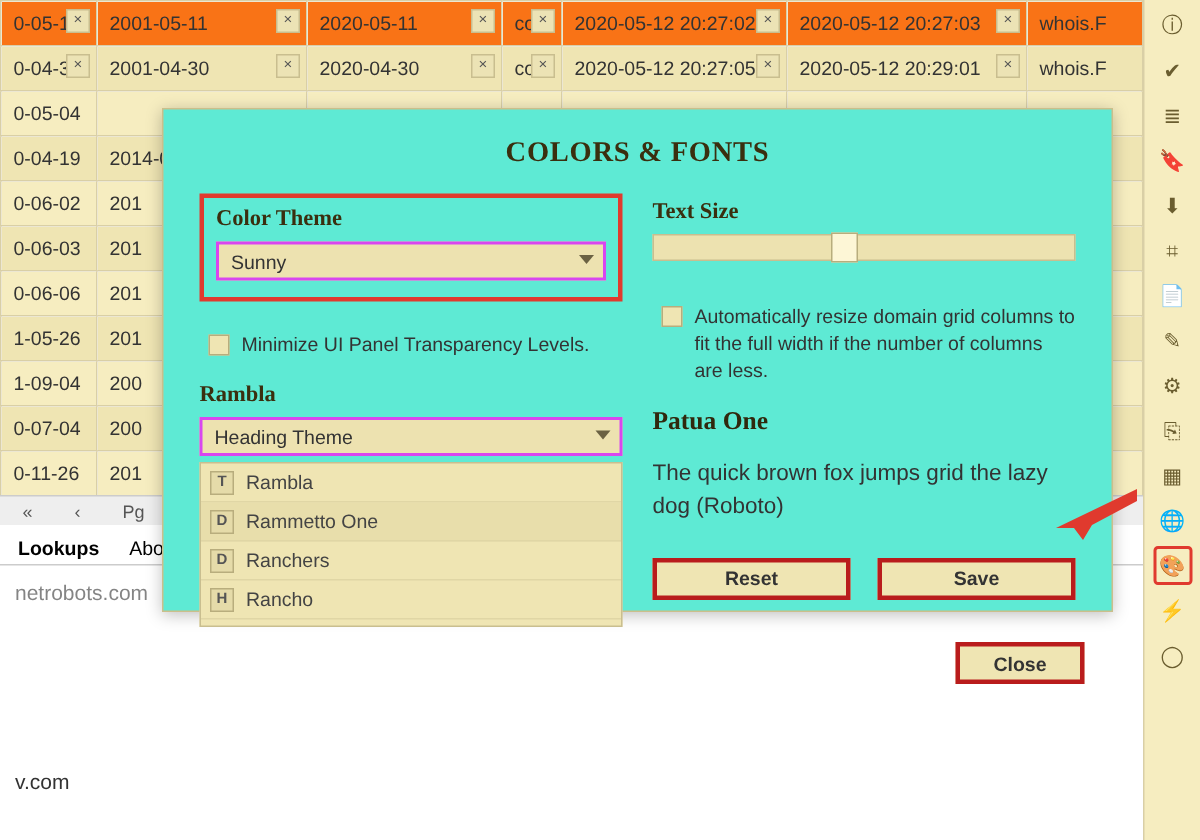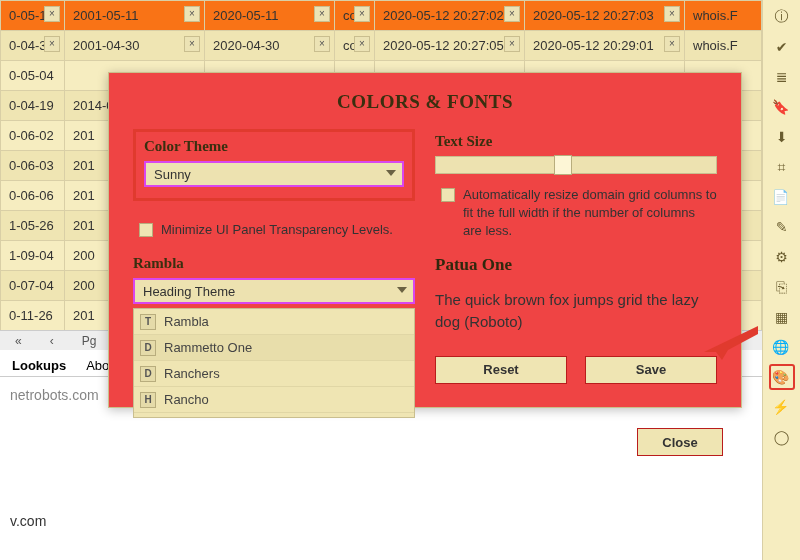--- a/index.html
+++ b/index.html
@@ -20,42 +20,42 @@
   .bottom-bar { position:absolute; left:0; right:38px; top:350px; display:flex; gap:20px; padding:8px 12px; font-size:13px; }
   .bottom-bar .tab { font-weight:bold; }
   .bottom-area { position:absolute; left:0; right:38px; top:376px; bottom:0; background:#fff; border-top:1px solid #ccc; padding:10px; font-size:14px; color:#333; }
 
   
   .strip { position: absolute; top:0; right:0; width:38px; height:560px; background:#f6edc0; border-left:1px solid #d9cfa6; display:flex; flex-direction:column; align-items:center; padding-top:4px; gap:4px; }
   .strip .ic { width:26px; height:26px; display:flex; align-items:center; justify-content:center; color:#6a5d2f; border:1px solid transparent; border-radius:3px; font-size:14px; }
   .strip .ic.hl { border:2px solid #e03a2e; }
 
   
-  .modal { position:absolute; left:108px; top:72px; width:634px; height:336px; background:#ef4444; border:1px solid #cbbf8b; box-shadow:0 2px 10px rgba(0,0,0,0.25); display:flex; flex-direction:column; }
+  .modal { position:absolute; left:108px; top:72px; width:634px; height:336px; background:#5eead4; border:1px solid #cbbf8b; box-shadow:0 2px 10px rgba(0,0,0,0.25); display:flex; flex-direction:column; }
   .modal h1 { text-align:center; font-family: Georgia, 'Times New Roman', serif; font-size:19px; font-weight:bold; color:#3a2f0f; padding:18px 0 16px; letter-spacing:0.5px; }
   .mbody { flex:1; display:flex; padding: 0 24px 10px; gap:20px; }
   .col { flex:1; display:flex; flex-direction:column; }
   .sect-label { font-family: Georgia, serif; font-size:15px; font-weight:bold; color:#3a2f0f; margin-bottom:6px; }
   .hl-box { border:3px solid #e03a2e; padding:6px 8px 11px; margin-bottom:10px; }
   .sel { position:relative; height:26px; background:#ede2b0; border:2px solid #d946ef; display:flex; align-items:center; padding:0 8px; color:#333; font-size:13px; }
   .sel .arrow { position:absolute; right:6px; top:7px; width:0;height:0;border-left:5px solid transparent;border-right:5px solid transparent;border-top:6px solid #6b6243; }
   .chk-row { display:flex; align-items:flex-start; gap:8px; margin-top:10px; color:#333; line-height:1.4; padding-left:6px; }
   .chk { width:14px; height:14px; border:1px solid #b8ad7d; background:#efe5b3; margin-top:2px; flex:none; }
   .fontlist { margin-top:4px; border:1px solid #c9be8f; background:#efe5b3; height:110px; overflow:hidden; }
   .fontlist .item { display:flex; align-items:center; height:26px; padding:0 6px; gap:8px; border-bottom:1px solid #e0d6a5; color:#444; }
   .fontlist .item.sel-item { background:#e8deab; }
   .fontlist .badge { display:inline-flex; width:16px; height:16px; align-items:center; justify-content:center; font-size:10px; border:1px solid #b8ad7d; background:#e5dba9; color:#555; font-weight:bold; }
 
   .right-col .sect-label { margin-top:4px; }
   .slider { position:relative; height:18px; border:1px solid #c9be8f; background:#ede2b0; margin-bottom:10px; }
   .slider .thumb { position:absolute; top:-2px; left:42%; width:18px; height:20px; background:#fdf6d6; border:1px solid #b8ad7d; }
   .preview-head { font-family: Georgia, serif; font-size:17px; font-weight:bold; color:#30280d; margin-top:14px; margin-bottom:14px; }
   .preview-body { font-size:15px; color:#333; line-height:1.5; }
   .btnrow { display:flex; gap:18px; margin-top:22px; }
-  .btn { flex:1; height:28px; background:#efe5b3; border:1px solid #b91c1c; display:flex; align-items:center; justify-content:center; font-weight:bold; font-size:13px; color:#333; }
+  .btn { flex:1; height:28px; background:#efe5b3; border:3px solid #b91c1c; display:flex; align-items:center; justify-content:center; font-weight:bold; font-size:13px; color:#333; }
   .mfoot { display:flex; justify-content:flex-end; padding:0 18px 14px; }
   .mfoot .btn { flex:none; width:86px; }
 
   
   .arrow-ptr { position:absolute; left:700px; top:322px; width:60px; height:40px; pointer-events:none; }
   .arrow-ptr svg { width:100%; height:100%; }
 </style>
 </head>
 <body>
 
@@ -242,21 +242,21 @@
             <span class="badge">H</span>
             <span>Rancho</span>
           </div>
         </div>
     </div>
     <div class="col right-col">
       <div class="sect-label">Text Size</div>
       <div class="slider">
         <div class="thumb"></div>
       </div>
-      <div class="chk-row" style="margin-top:2px">
+      <div class="chk-row" style="margin-top:18px">
         <div class="chk"></div>
         <div>Automatically resize domain grid columns to fit the full width if the number of columns are less.</div>
       </div>
       <div class="preview-head">Patua One</div>
       <div class="preview-body">The quick brown fox jumps grid the lazy dog (Roboto)</div>
       <div class="btnrow">
         <div class="btn">Reset</div>
         <div class="btn">Save</div>
       </div>
     </div>

